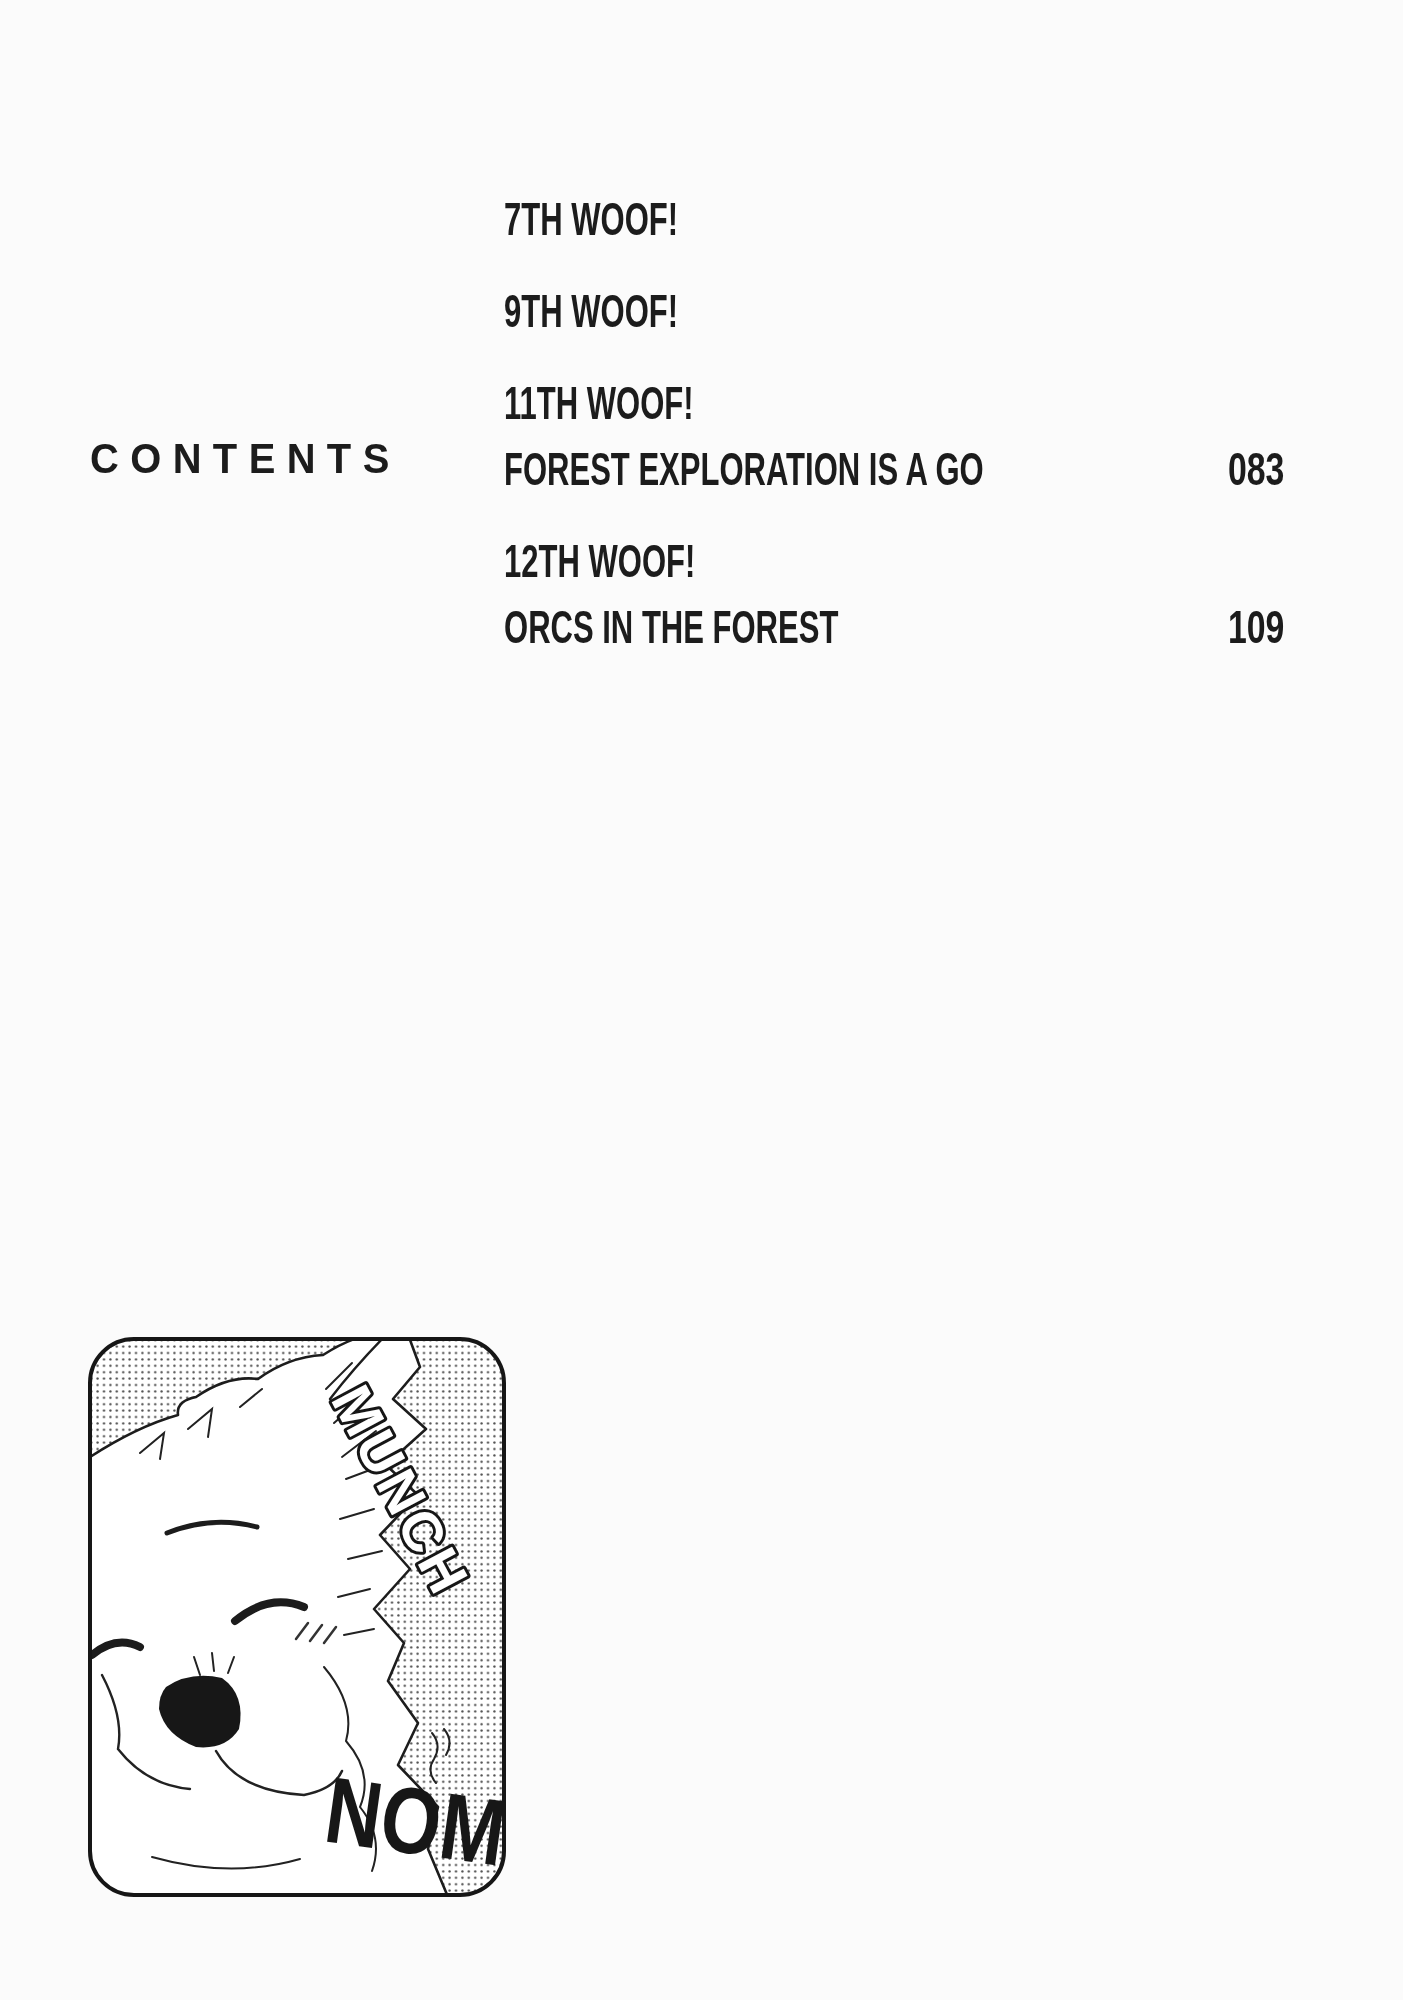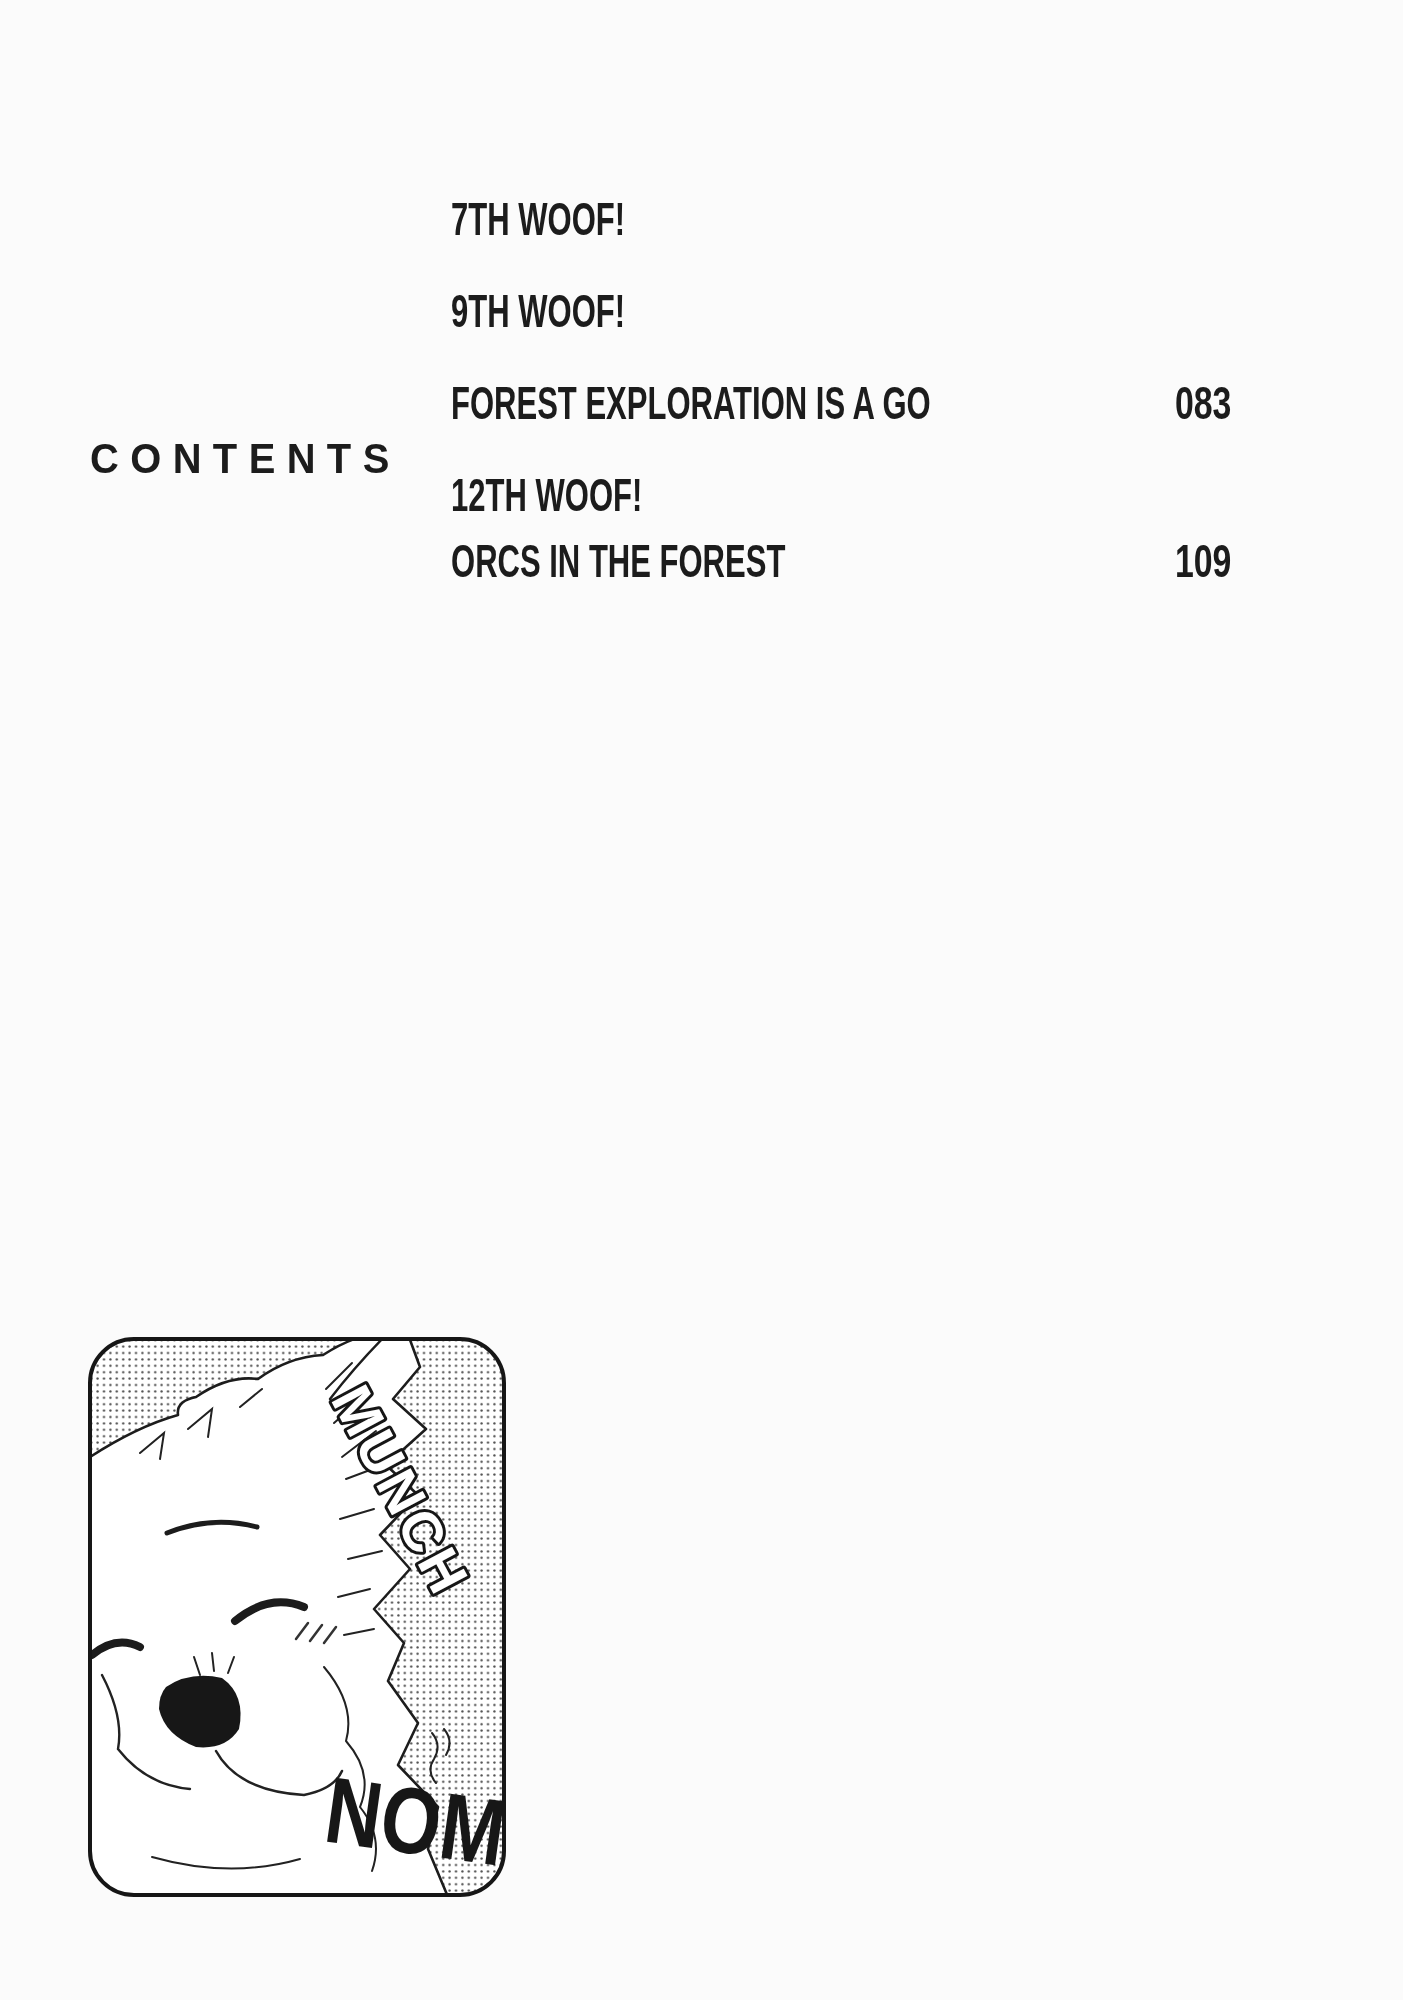--- a/index.html
+++ b/index.html
@@ -10,21 +10,21 @@
     color:#1c1c1c;
     position:relative;
     overflow:hidden;
   }
   .page{position:absolute;inset:0;}
   .contents-title{
     position:absolute;left:90px;top:438px;
     font-size:42px;font-weight:bold;letter-spacing:12px;line-height:42px;
     transform:scaleX(0.95);transform-origin:left center;white-space:nowrap;
   }
-  .toc{position:absolute;left:451px;top:186px;width:780px;}
+  .toc{position:absolute;left:504px;top:186px;width:780px;}
   .toc-entry{margin-bottom:26px;}
   .line{height:66px;line-height:66px;font-weight:bold;font-size:47px;white-space:nowrap;}
   .squeeze{display:inline-block;transform:scaleX(0.66);transform-origin:left center;white-space:nowrap;}
   .title-row{position:relative;}
   .page-num{
     position:absolute;right:0;top:0;height:66px;line-height:66px;
     font-weight:bold;font-size:47px;
     transform:scaleX(0.72);transform-origin:right center;
   }
   .panel-wrap{position:absolute;left:88px;top:1337px;width:418px;height:560px;}
@@ -45,20 +45,21 @@
 
 
     <div class="toc-entry">
       <div class="line"><span class="squeeze">9TH WOOF!</span></div>
     </div>
 
     <div class="toc-entry">
     </div>
 
     <div class="toc-entry">
+      <div class="line"><span class="squeeze">11TH WOOF!</span></div>
       <div class="line title-row">
         <span class="squeeze">FOREST EXPLORATION IS A GO</span>
         <span class="page-num">083</span>
       </div>
     </div>
 
     <div class="toc-entry">
       <div class="line"><span class="squeeze">12TH WOOF!</span></div>
       <div class="line title-row">
         <span class="squeeze">ORCS IN THE FOREST</span>

